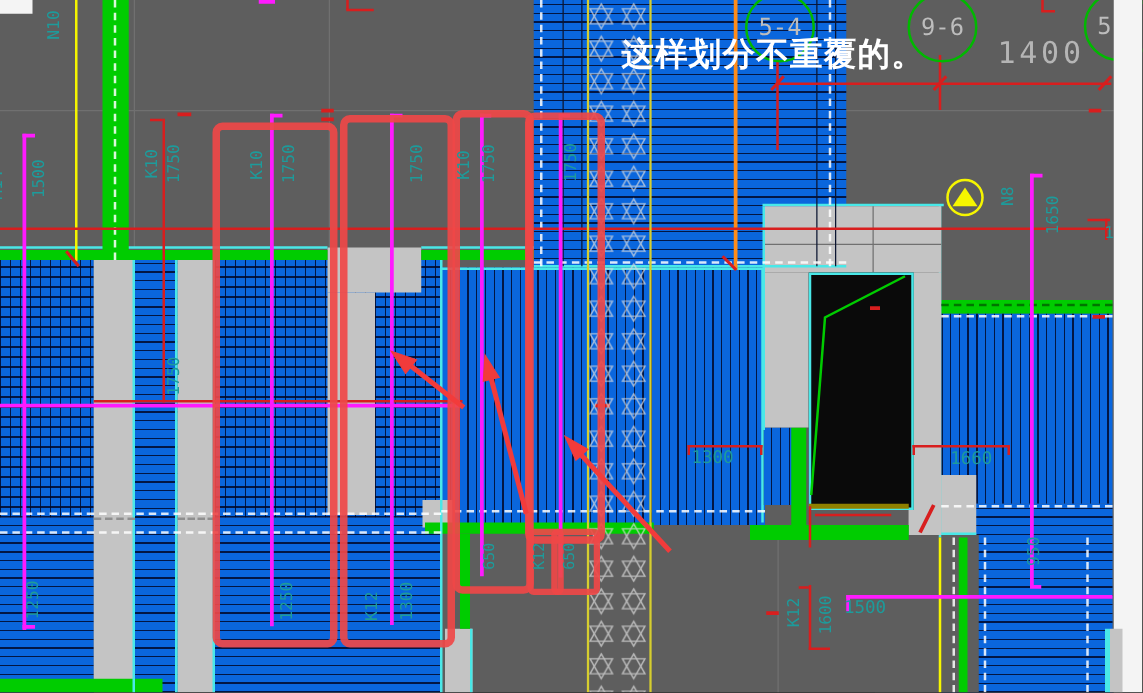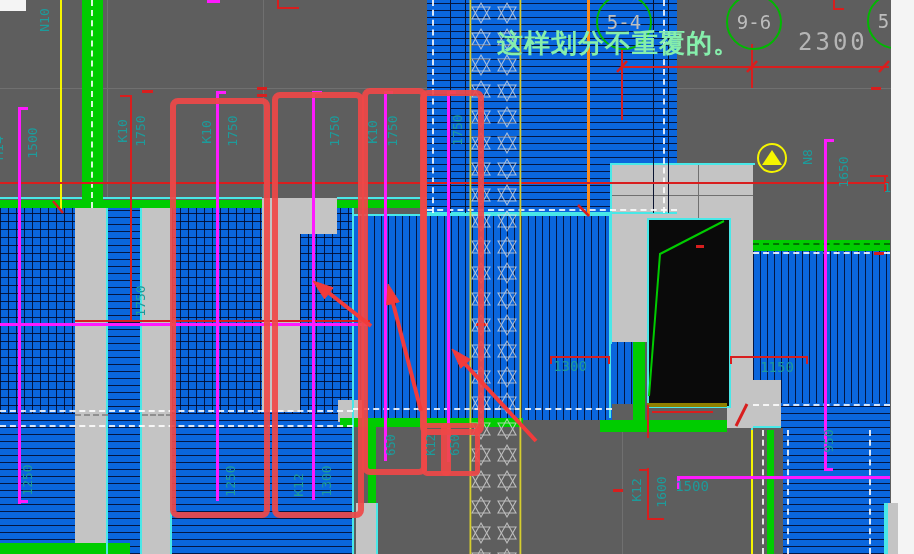--- a/index.html
+++ b/index.html
@@ -27,21 +27,21 @@
   .kdash-h{border-top:2px dashed rgba(0,45,0,.55);height:0!important;}
   .rrect{border:6px solid rgba(239,72,72,.92);border-radius:8px;background:transparent;}
   .rrect-s{border:5px solid rgba(239,72,72,.92);border-radius:5px;background:transparent;}
   .shaft-black{background:#0a0a0a;border:2px solid #49e8e8;}
   .bubble{border:2px solid #00b900;border-radius:50%;color:#bdbdbd;font-size:19px;
           display:flex;align-items:center;justify-content:center;}
   .dimlabel{color:#1d9b9b;white-space:nowrap;transform-origin:center;}
   .marker-ring{border:2px solid #f5f500;border-radius:50%;}
   .marker-tri{width:0;height:0;border-left:10px solid transparent;border-right:10px solid transparent;border-bottom:15px solid #f5f500;}
   svg{position:absolute;left:0;top:0;pointer-events:none;}
-  .cn-note{color:#86efac;font-size:26px;font-weight:bold;letter-spacing:1px;
+  .cn-note{color:#ffffff;font-size:26px;font-weight:bold;letter-spacing:1px;
            font-family:"DejaVu Sans","Liberation Sans",sans-serif;white-space:nowrap;}
   .dim-top{color:#b5b5b5;font-size:24px;letter-spacing:3px;}
 </style>
 </head>
 <body>
 
 <div id="stage">
 
   <div id="geom">
       <div class="abs wht" style="left: 0px; top: 0px; width: 26px; height: 11px;"></div>
@@ -216,21 +216,21 @@
   <div class="abs bubble" style="left:596px;top:-6px;width:52px;height:52px">
     <span>5-4</span>
   </div>
   <div class="abs bubble" style="left:726px;top:-6px;width:52px;height:52px">
     <span>9-6</span>
   </div>
   <div class="abs bubble" style="left:867px;top:-7px;width:52px;height:52px">
     <span>5-8</span>
   </div>
 
-  <div class="abs dim-top" style="left:798px;top:28px">2300</div>
+  <div class="abs dim-top" style="left:798px;top:28px">1400</div>
 
   <div class="abs cn-note" style="left:497px;top:26px">这样划分不重覆的。</div>
 
   <div class="abs marker-ring" style="left:757px;top:143px;width:26px;height:26px">
     <div class="marker-tri" style="position:absolute;left:3px;top:5px"></div>
   </div>
 
   <div id="labels">
       <span class="abs dimlabel" style="left: 44px; top: 20px; font-size: 13px; transform: translate(-50%, -50%) rotate(-90deg); color: rgb(29, 155, 155);">N10</span>
       <span class="abs dimlabel" style="left: -2px; top: 148px; font-size: 13px; transform: translate(-50%, -50%) rotate(-90deg); color: rgb(29, 155, 155);">M14</span>
@@ -245,21 +245,21 @@
       <span class="abs dimlabel" style="left: 457px; top: 130px; font-size: 13px; transform: translate(-50%, -50%) rotate(-90deg); color: rgb(29, 155, 155);">1750</span>
       <span class="abs dimlabel" style="left: 140px; top: 301px; font-size: 13px; transform: translate(-50%, -50%) rotate(-90deg); color: rgb(29, 155, 155);">1750</span>
       <span class="abs dimlabel" style="left: 27px; top: 480px; font-size: 13px; transform: translate(-50%, -50%) rotate(-90deg); color: rgb(29, 155, 155);">1250</span>
       <span class="abs dimlabel" style="left: 230px; top: 481px; font-size: 13px; transform: translate(-50%, -50%) rotate(-90deg); color: rgb(29, 155, 155);">1250</span>
       <span class="abs dimlabel" style="left: 298px; top: 485px; font-size: 13px; transform: translate(-50%, -50%) rotate(-90deg); color: rgb(29, 155, 155);">K12</span>
       <span class="abs dimlabel" style="left: 326px; top: 481px; font-size: 13px; transform: translate(-50%, -50%) rotate(-90deg); color: rgb(29, 155, 155);">1300</span>
       <span class="abs dimlabel" style="left: 391px; top: 445px; font-size: 12px; transform: translate(-50%, -50%) rotate(-90deg); color: rgb(29, 155, 155);">650</span>
       <span class="abs dimlabel" style="left: 431px; top: 445px; font-size: 12px; transform: translate(-50%, -50%) rotate(-90deg); color: rgb(29, 155, 155);">K12</span>
       <span class="abs dimlabel" style="left: 455px; top: 445px; font-size: 12px; transform: translate(-50%, -50%) rotate(-90deg); color: rgb(29, 155, 155);">650</span>
       <span class="abs dimlabel" style="left: 570px; top: 366px; font-size: 14px; transform: translate(-50%, -50%) rotate(0deg); color: rgb(29, 155, 155);">1300</span>
-      <span class="abs dimlabel" style="left: 777px; top: 367px; font-size: 14px; transform: translate(-50%, -50%) rotate(0deg); color: rgb(29, 155, 155);">1150</span>
+      <span class="abs dimlabel" style="left: 777px; top: 367px; font-size: 14px; transform: translate(-50%, -50%) rotate(0deg); color: rgb(29, 155, 155);">1660</span>
       <span class="abs dimlabel" style="left: 807px; top: 157px; font-size: 13px; transform: translate(-50%, -50%) rotate(-90deg); color: rgb(29, 155, 155);">N8</span>
       <span class="abs dimlabel" style="left: 843px; top: 172px; font-size: 13px; transform: translate(-50%, -50%) rotate(-90deg); color: rgb(29, 155, 155);">1650</span>
       <span class="abs dimlabel" style="left: 828px; top: 441px; font-size: 13px; transform: translate(-50%, -50%) rotate(-90deg); color: rgb(29, 155, 155);">950</span>
       <span class="abs dimlabel" style="left: 636px; top: 490px; font-size: 13px; transform: translate(-50%, -50%) rotate(-90deg); color: rgb(29, 155, 155);">K12</span>
       <span class="abs dimlabel" style="left: 661px; top: 492px; font-size: 13px; transform: translate(-50%, -50%) rotate(-90deg); color: rgb(29, 155, 155);">1600</span>
       <span class="abs dimlabel" style="left: 692px; top: 486px; font-size: 14px; transform: translate(-50%, -50%) rotate(0deg); color: rgb(29, 155, 155);">1500</span>
       <span class="abs dimlabel" style="left: 899px; top: 187px; font-size: 13px; transform: translate(-50%, -50%) rotate(0deg); color: rgb(29, 155, 155);">1750</span>
     </div>
 
   <div class="abs wht" style="left:891px;top:0;width:23px;height:554px"></div>

